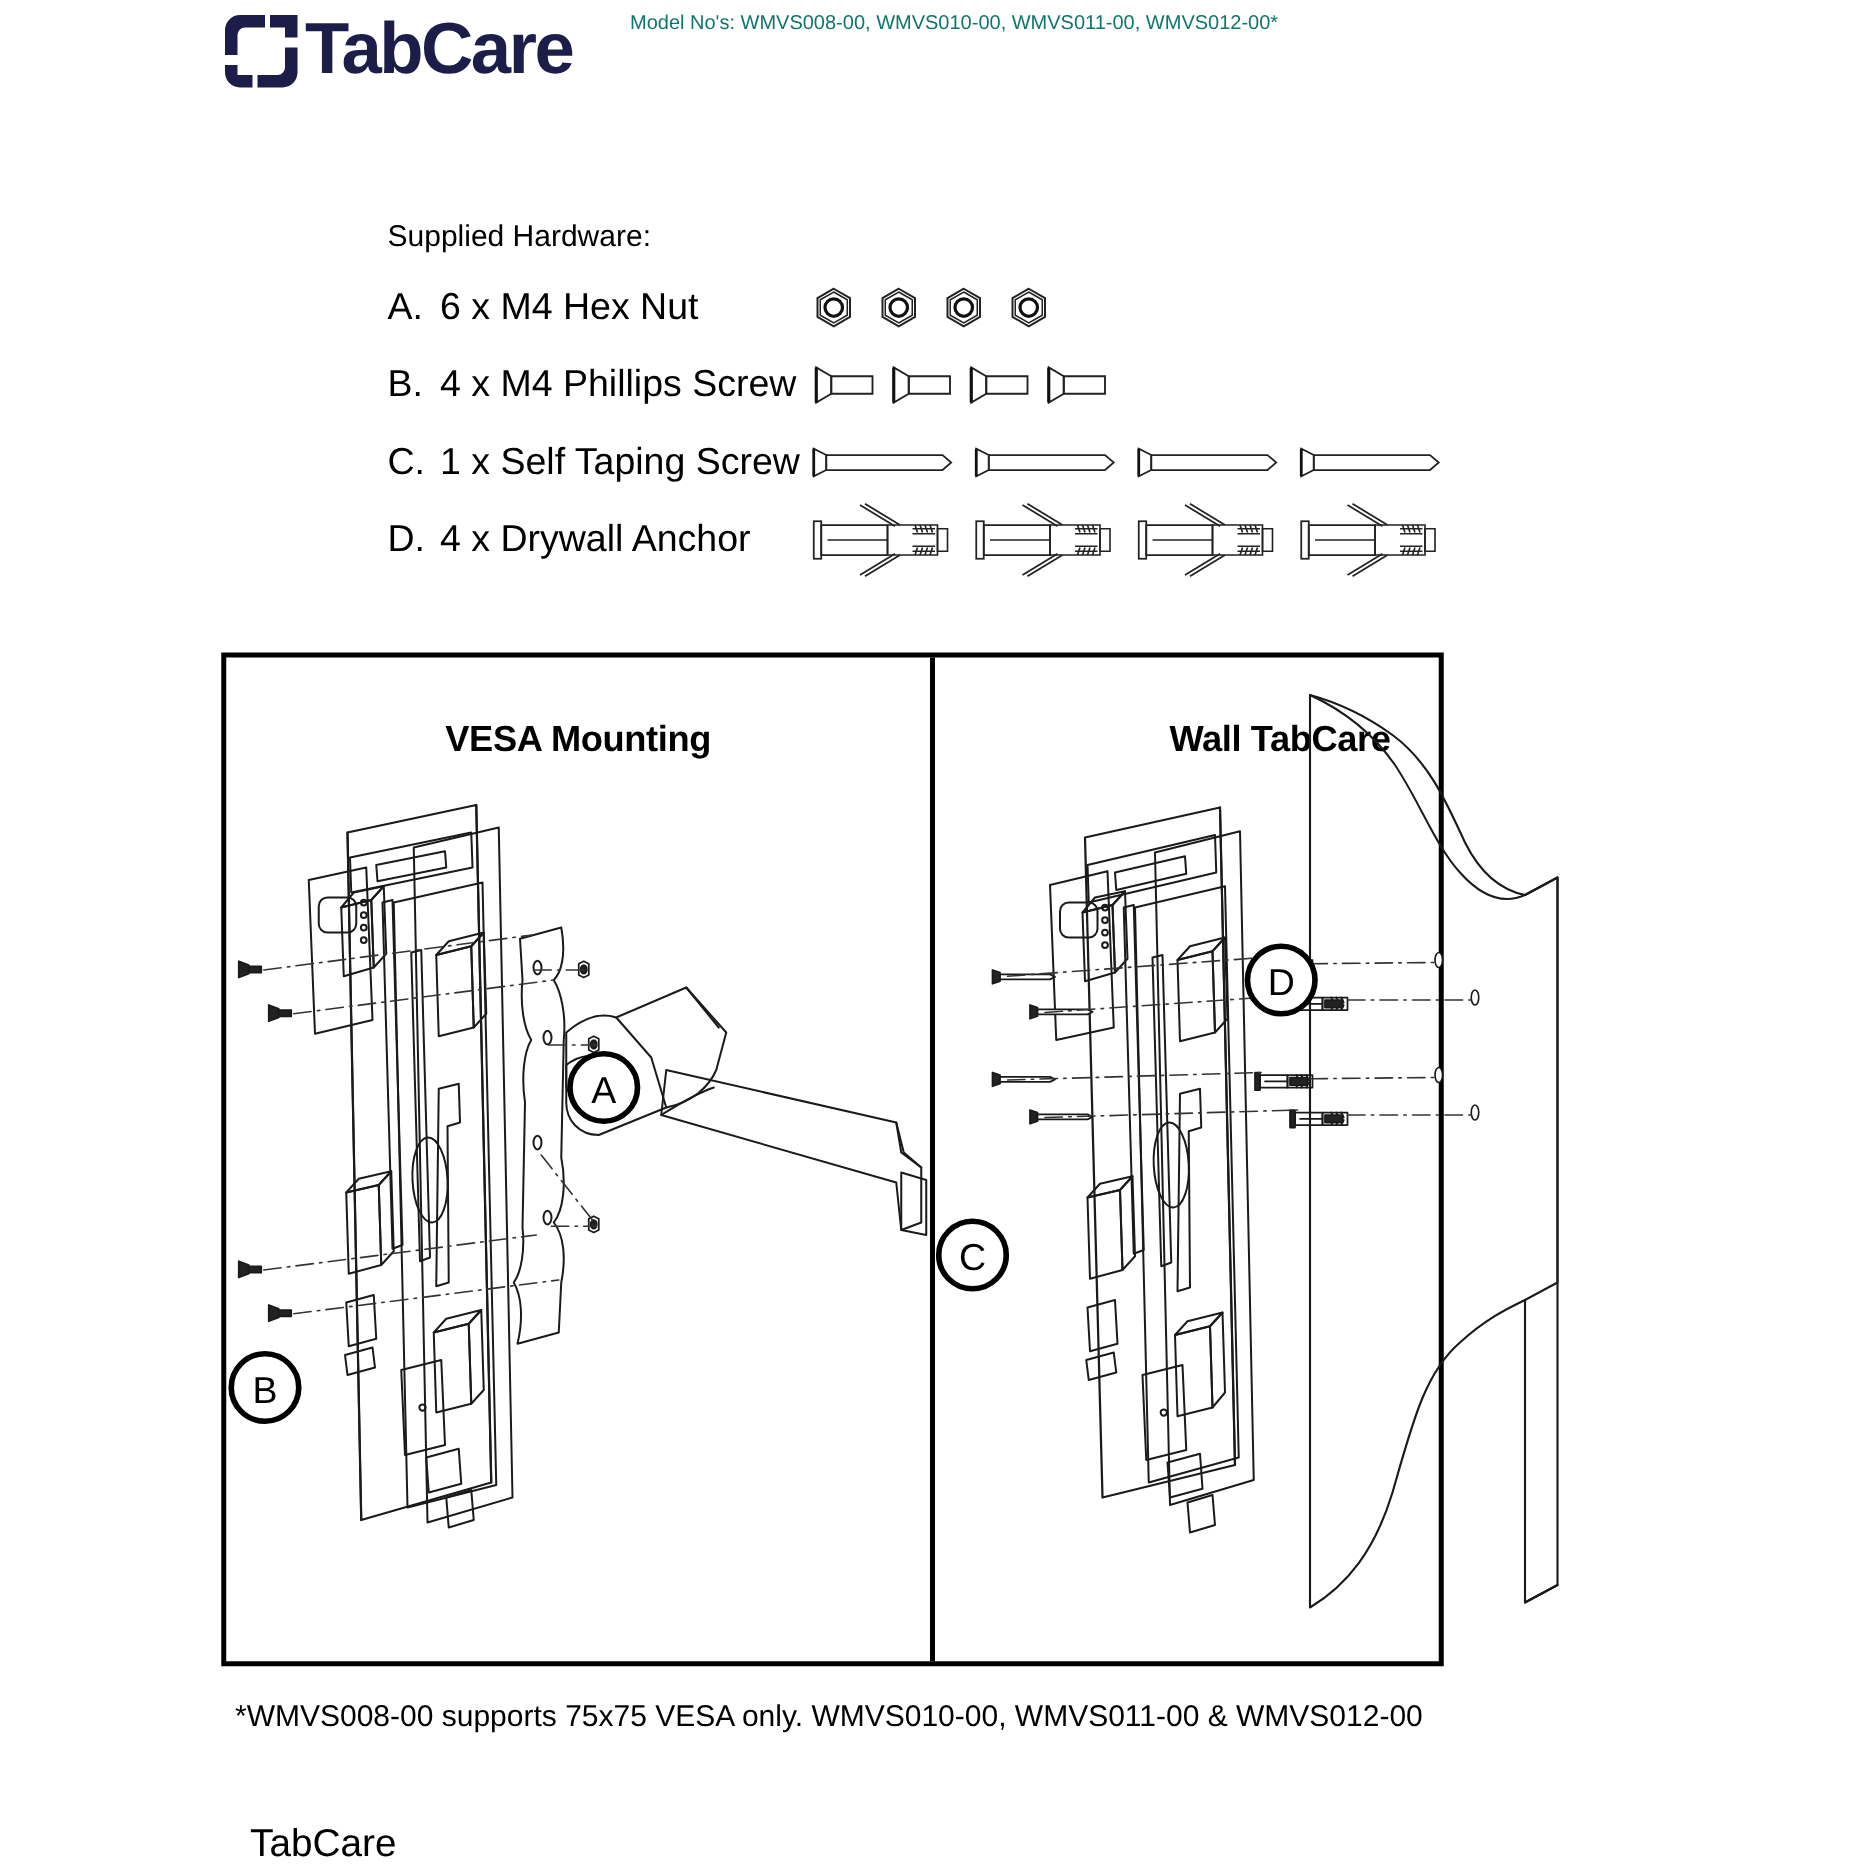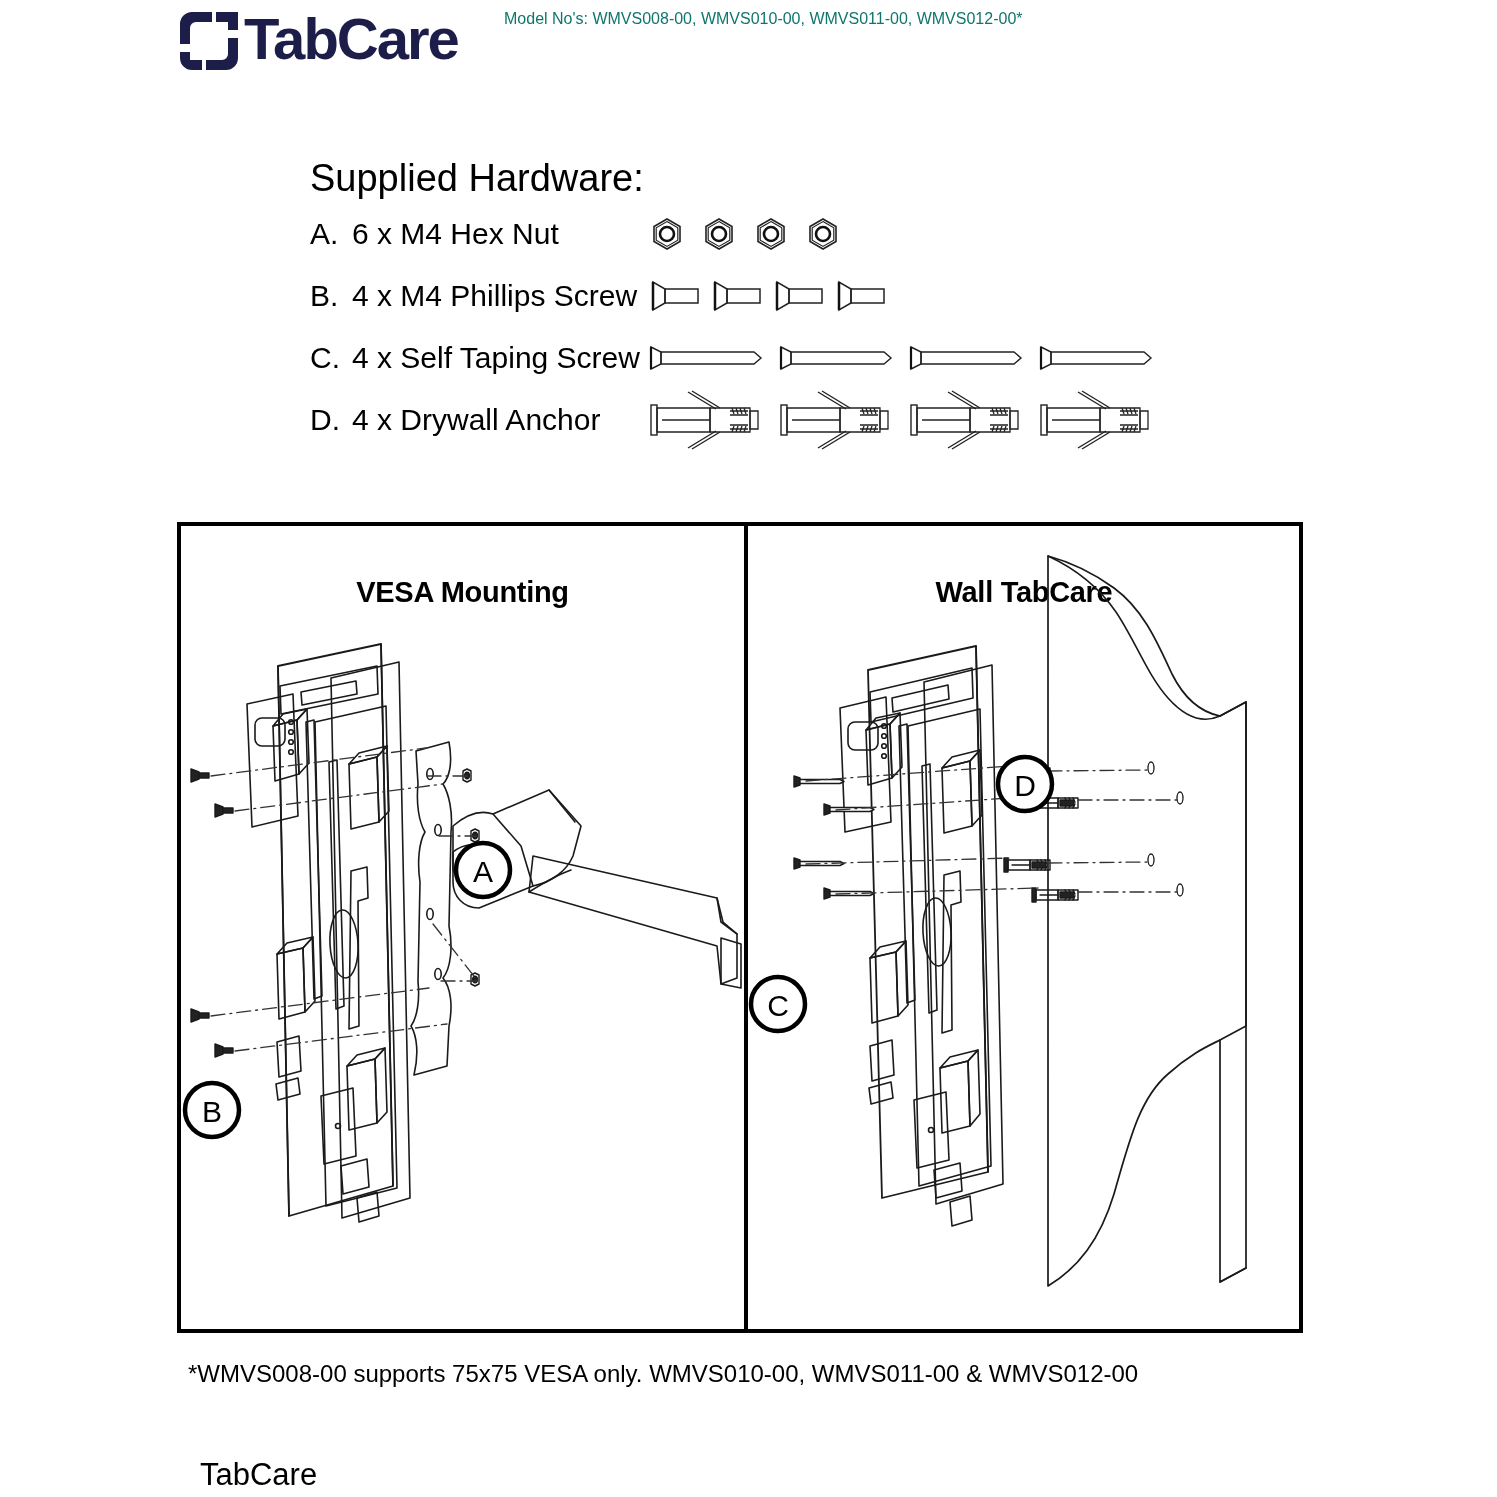--- a/index.html
+++ b/index.html
@@ -74,23 +74,24 @@
   }
 
   
   #hardware {
     position: absolute;
     left: 310px;
     top: 158px;
     width: 900px;
   }
   #hardware-title {
-    font-size: 38px;
+    font-size: 24px;
     line-height: 40px;
     margin-bottom: 14px;
+    margin-top: 12px;
   }
   .hw-row {
     position: relative;
     height: 62px;
   }
   .hw-label {
     position: absolute;
     left: 0px;
     top: 0px;
     font-size: 30px;
@@ -118,21 +119,21 @@
   
   .icon-selftap { width: 122px; height: 28px; margin-right: 8px; }
   
   .icon-anchor { width: 124px; height: 62px; margin-right: 6px; }
 
   
   #diagram-box {
     position: absolute;
     left: 177px;
     top: 522px;
-    width: 1126px;
+    width: 978px;
     height: 811px;
     border: 4px solid #000;
     box-sizing: border-box;
     background: #fff;
     padding-left: 10px;
   }
   #diagram-divider {
     position: absolute;
     left: 563px;
     top: 0px;
@@ -255,21 +256,21 @@
         <svg class="icon-phillips" viewBox="0 0 52 34">
           <path d="M3 3 L3 31 L15 24 L15 10 Z" fill="none" stroke="#222" stroke-width="1.5"></path>
           <path d="M15 10 L48 10 L48 24 L15 24 Z" fill="none" stroke="#222" stroke-width="1.5"></path>
           <line x1="3" y1="3" x2="3" y2="31" stroke="#111" stroke-width="2.5"></line>
         </svg>
       </div>
     </div>
 
     <div class="hw-row">
       <div class="hw-label">
-        <span class="hw-letter">C.</span><span>4 x Self Taping Screw</span>
+        <span class="hw-letter">C.</span><span>1 x Self Taping Screw</span>
       </div>
       <div class="hw-icons wide">
         <svg class="icon-selftap" viewBox="0 0 122 28">
           <path d="M3 3 L3 25 L13 20 L13 8 Z" fill="none" stroke="#222" stroke-width="1.4"></path>
           <path d="M13 8 L106 8 L113 14 L106 20 L13 20 Z" fill="none" stroke="#222" stroke-width="1.4"></path>
           <line x1="3" y1="3" x2="3" y2="25" stroke="#111" stroke-width="2.2"></line>
         </svg>
         <svg class="icon-selftap" viewBox="0 0 122 28">
           <path d="M3 3 L3 25 L13 20 L13 8 Z" fill="none" stroke="#222" stroke-width="1.4"></path>
           <path d="M13 8 L106 8 L113 14 L106 20 L13 20 Z" fill="none" stroke="#222" stroke-width="1.4"></path>

